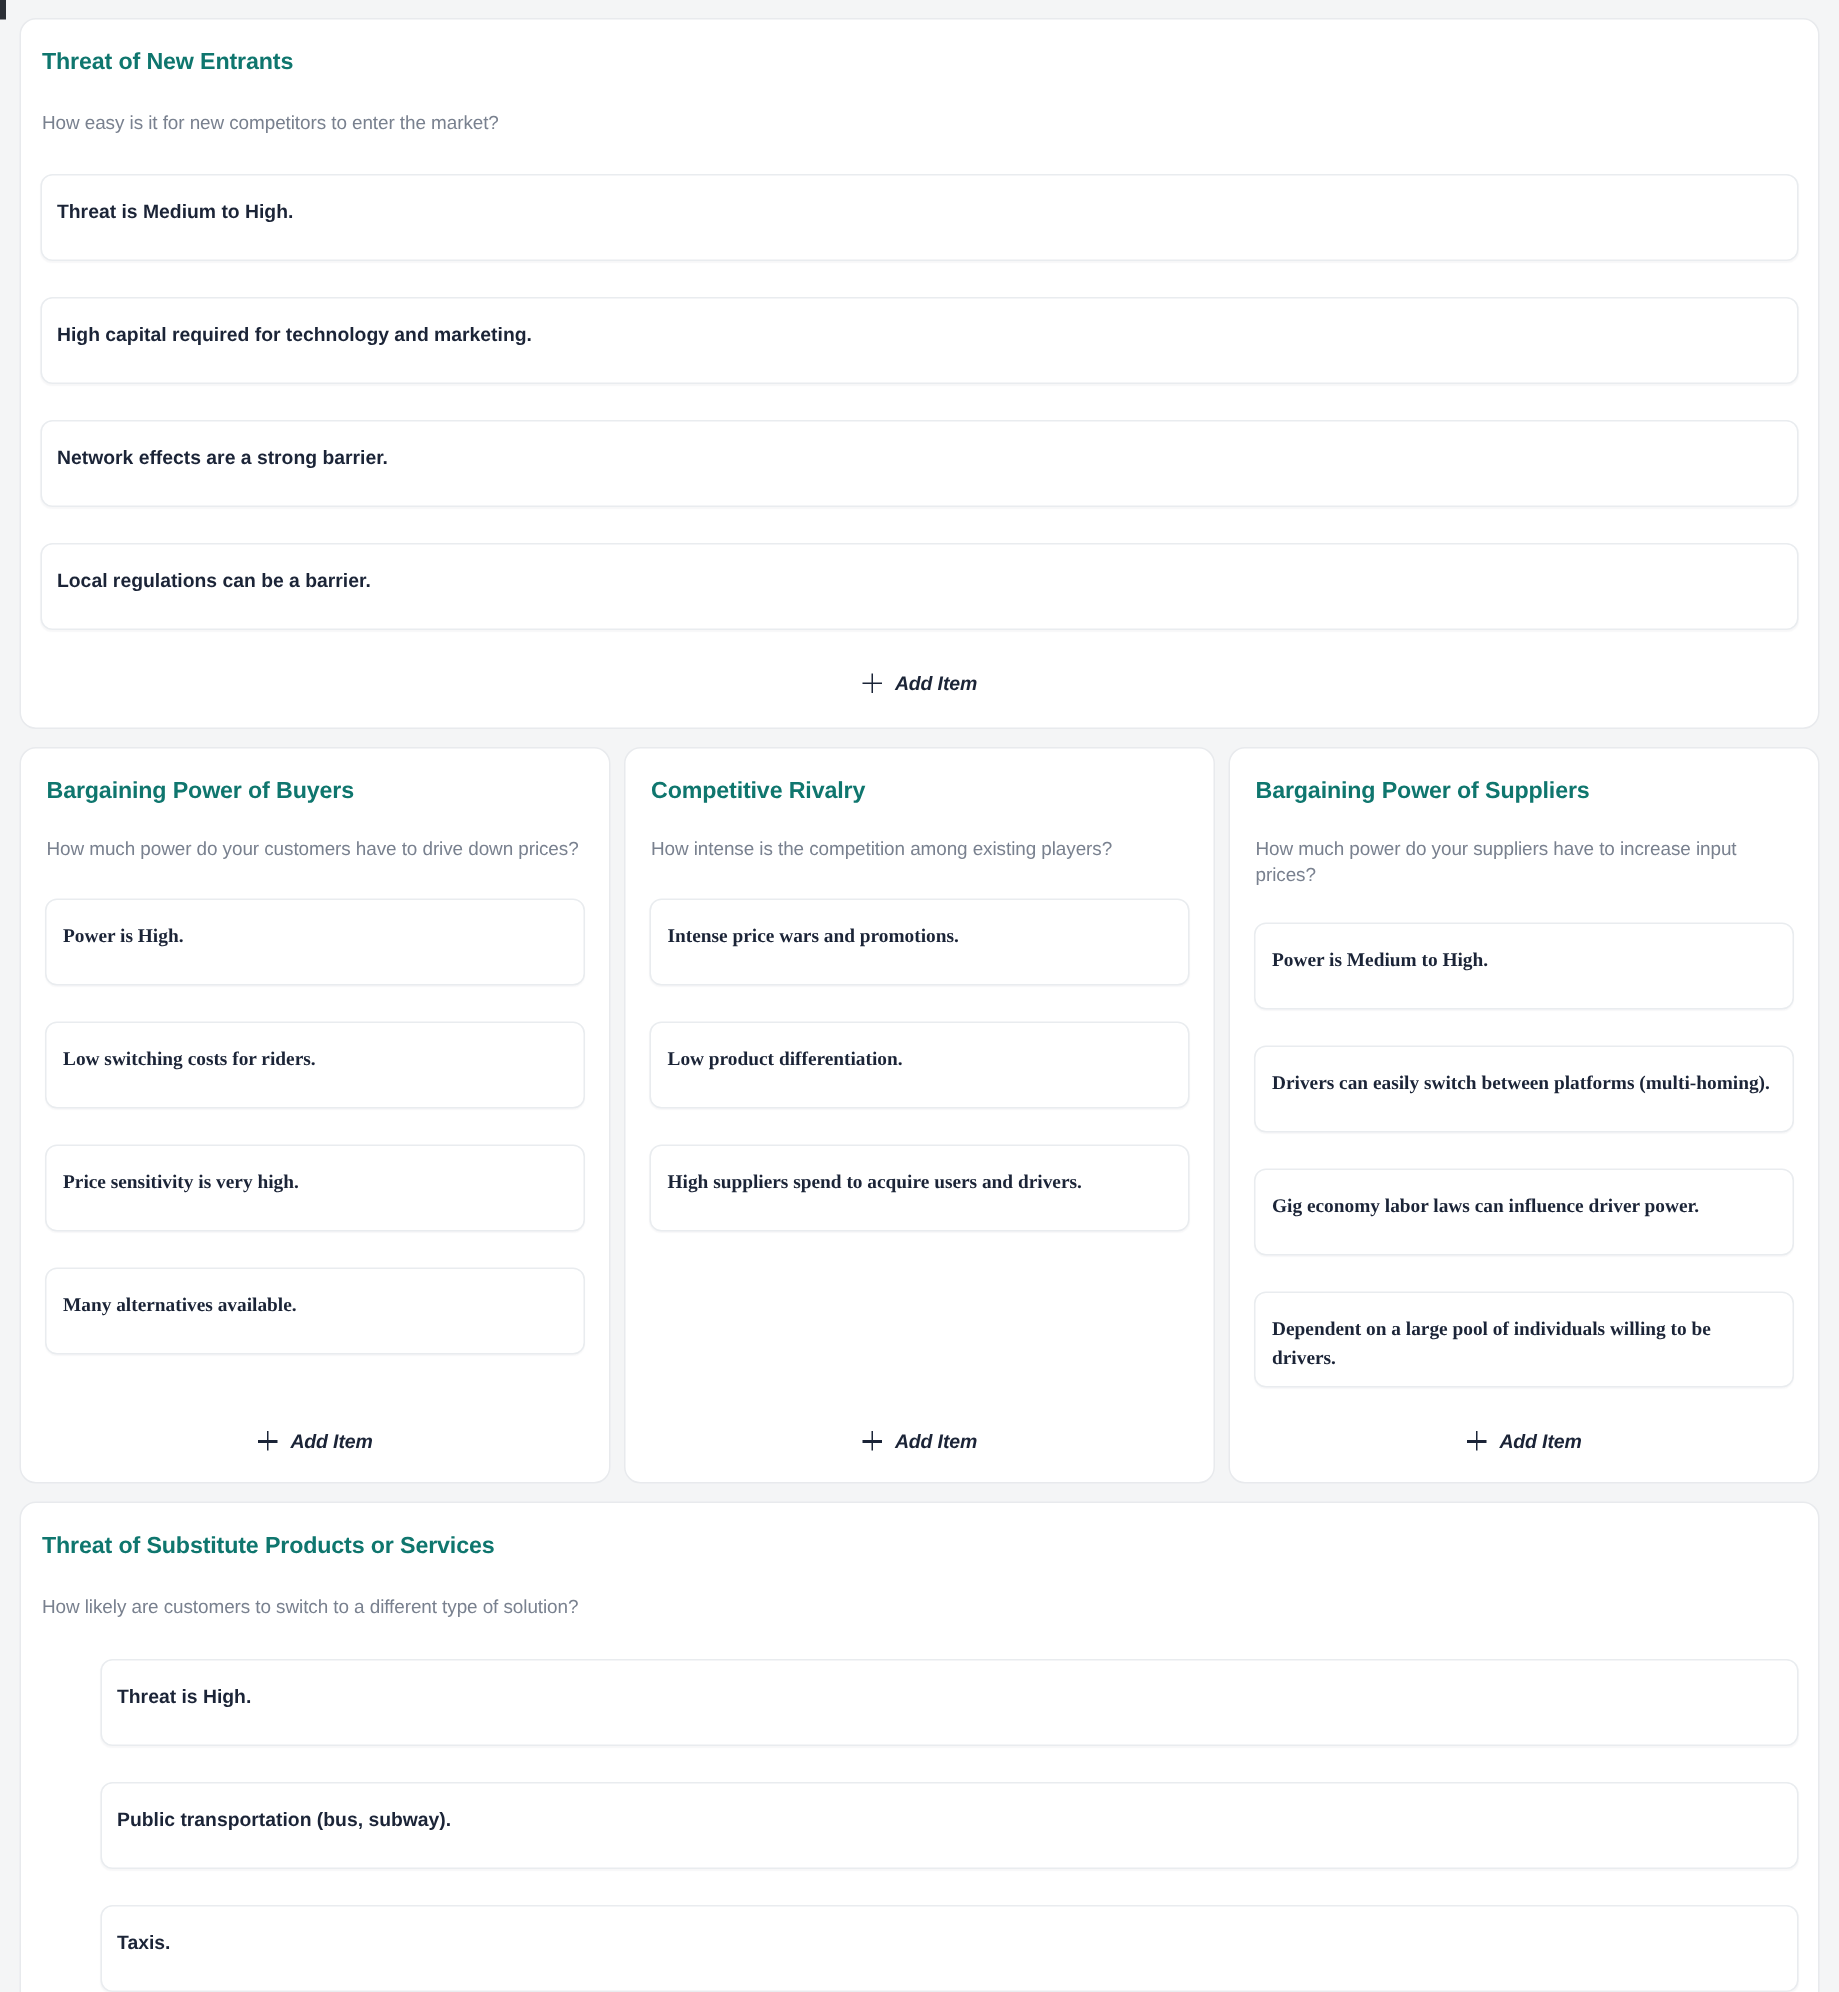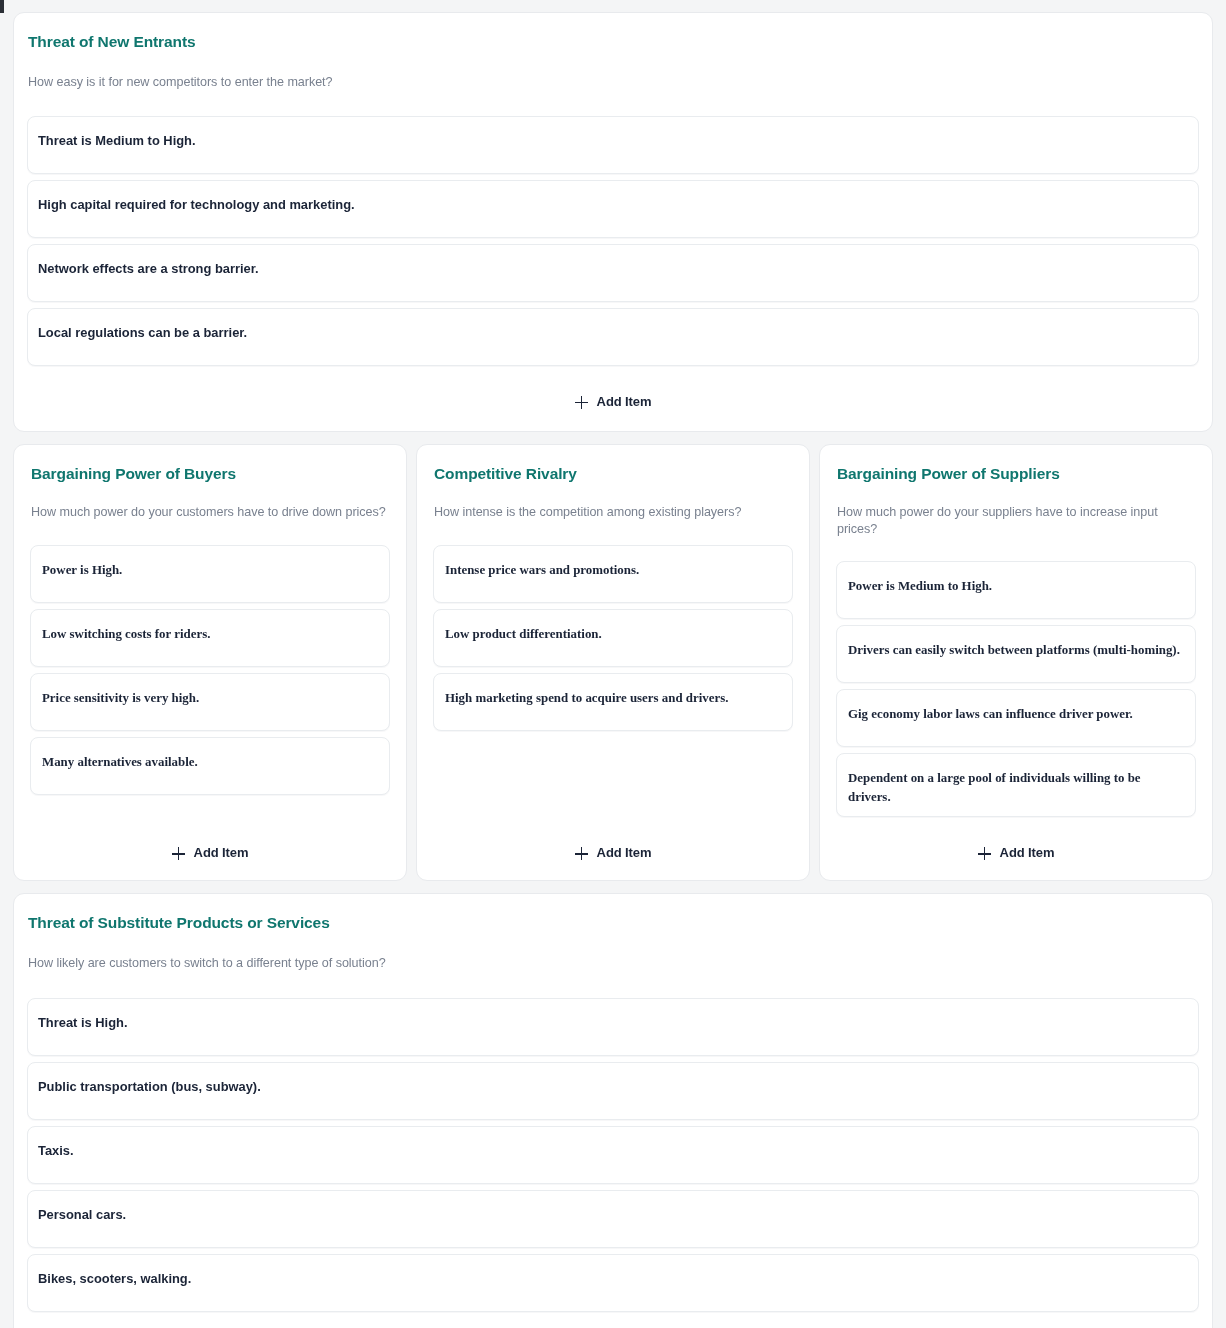--- a/index.html
+++ b/index.html
@@ -61,21 +61,21 @@
     color: #79818f;
     line-height: 1.3;
     margin-top: 22px;
     padding-left: 1px;
     letter-spacing: -0.05px;
   }
 
   .items-list {
     display: flex;
     flex-direction: column;
-    gap: 6px;
+    gap: 24px;
     margin-top: 13px;
   }
 
   .item-box {
     border: 1px solid #e9ecef;
     border-radius: 8px;
     background: #ffffff;
     box-sizing: border-box;
     min-height: 58px;
     padding: 15px 14px 10px 10px;
@@ -90,31 +90,32 @@
     display: flex;
     align-items: center;
     justify-content: center;
     margin-top: auto;
     padding-top: 22px;
     padding-bottom: 4px;
   }
 
   .add-item-btn {
     display: inline-flex;
-    align-items: flex-end;
+    align-items: center;
     gap: 9px;
     background: transparent;
     border: none;
     cursor: pointer;
     font-family: inherit;
     font-size: 13px;
     font-weight: bold;
     color: #1b2437;
     padding: 4px 8px;
     letter-spacing: -0.1px;
+    font-style: italic;
   }
 
   .plus-icon {
     display: inline-block;
     position: relative;
     width: 13px;
     height: 13px;
     flex: none;
   }
   .plus-icon::before,
@@ -147,21 +148,21 @@
   .forces-row .card-question { margin-top: 21px; }
   .forces-row .items-list { margin-top: 12px; font-family: Liberation Serif, serif; }
   .forces-row .item-box { padding-left: 11px; }
 
   
   #card-new-entrants { padding-bottom: 10px; }
   #card-new-entrants .add-item-row { padding-top: 24px; padding-bottom: 8px; }
 
   
   #card-substitutes .items-list { margin-top: 14px; }
-  #card-substitutes .item-box { min-height: 58px; }
+  #card-substitutes .item-box { min-height: 58px; margin-left: 40px; }
   #card-substitutes .add-item-row { padding-top: 22px; padding-bottom: 10px; }
 </style>
 </head>
 <body>
 
 <div id="corner-marker"></div>
 
 <div class="page">
 
   <section class="force-card" id="card-new-entrants">
@@ -199,21 +200,21 @@
         </button>
       </div>
     </section>
 
     <section class="force-card" id="card-rivalry">
       <h2 class="card-title">Competitive Rivalry</h2>
       <p class="card-question">How intense is the competition among existing players?</p>
       <div class="items-list">
         <div class="item-box">Intense price wars and promotions.</div>
         <div class="item-box">Low product differentiation.</div>
-        <div class="item-box">High marketing spend to acquire users and drivers.</div>
+        <div class="item-box">High suppliers spend to acquire users and drivers.</div>
       </div>
       <div class="add-item-row">
         <button class="add-item-btn">
           <span class="plus-icon"></span>
           <span>Add Item</span>
         </button>
       </div>
     </section>
 
     <section class="force-card" id="card-suppliers">

